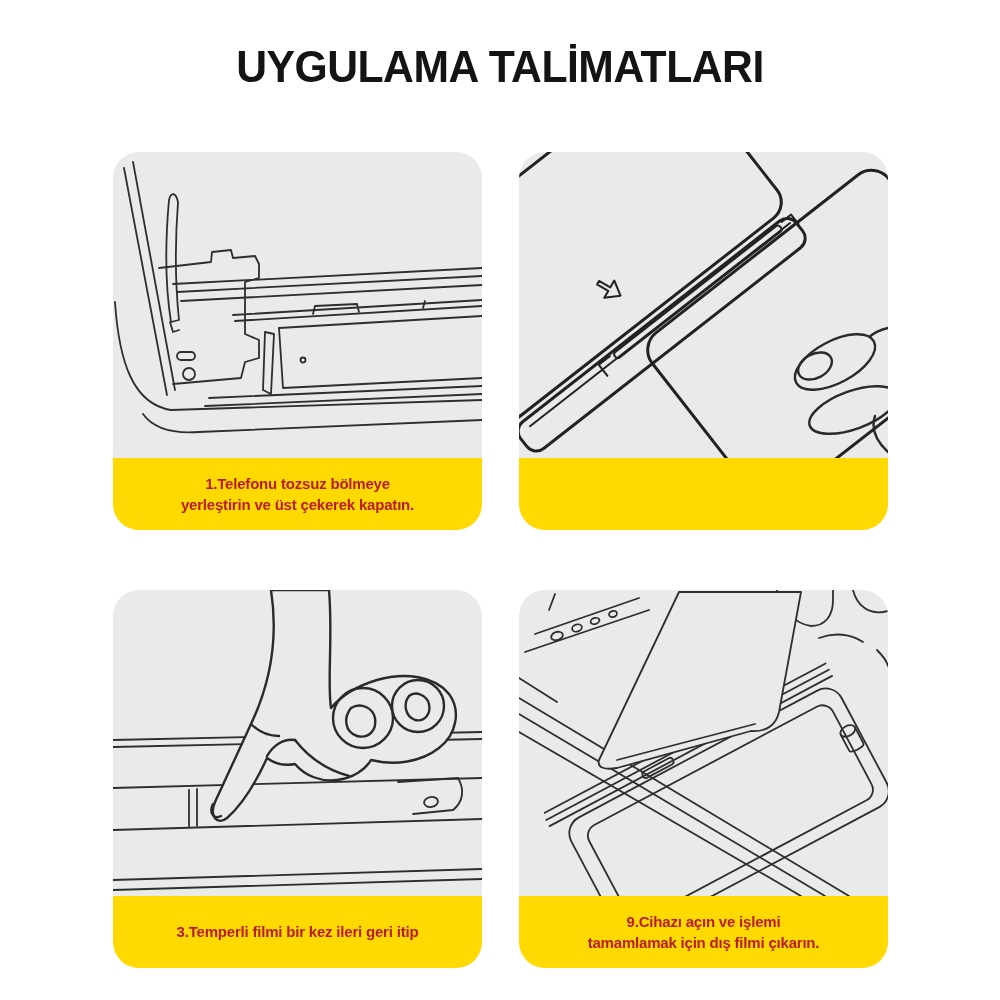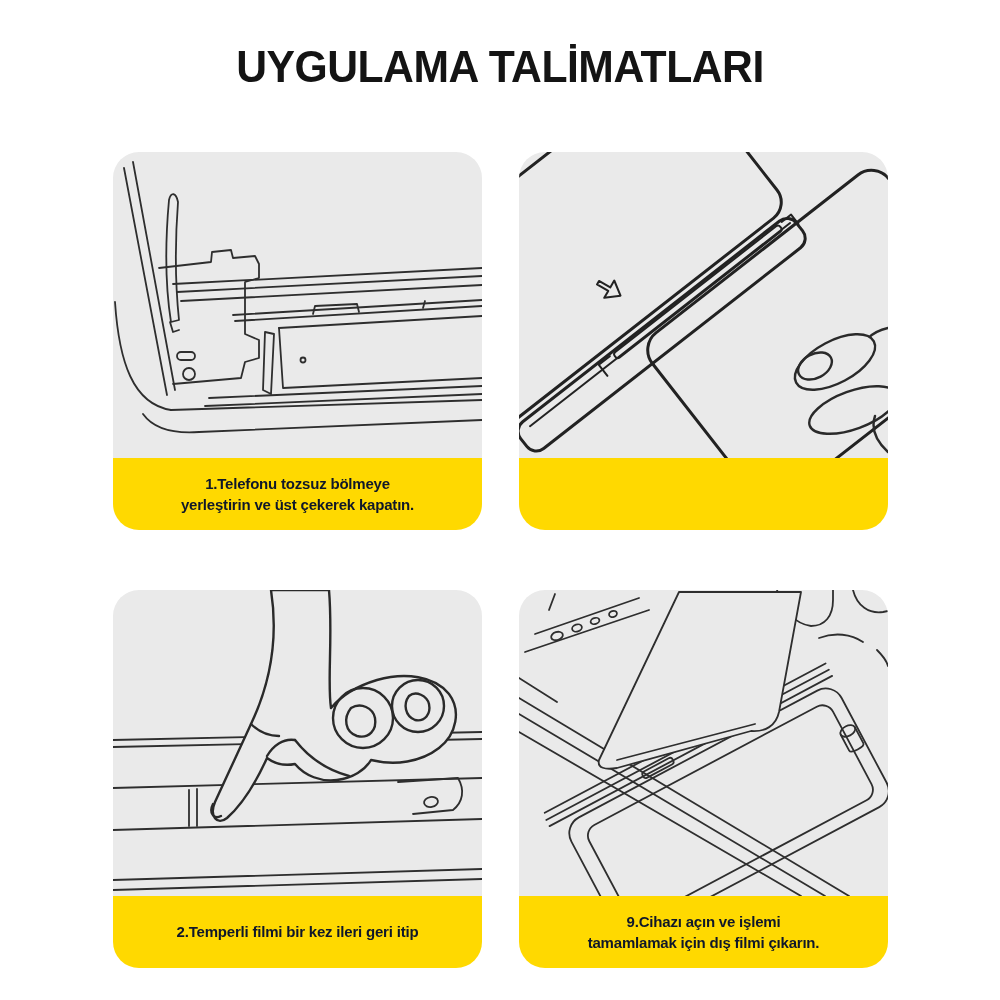--- a/index.html
+++ b/index.html
@@ -11,21 +11,21 @@
   .panel{position:absolute;width:369px;height:378px;border-radius:26px;overflow:hidden;}
   .panel-1{left:113px;top:152px;}
   .panel-2{left:519px;top:152px;}
   .panel-3{left:113px;top:590px;}
   .panel-4{left:519px;top:590px;}
   .illus{width:369px;height:306px;background:#EAEAEA;}
   .illus svg{display:block;}
   .caption{height:72px;background:#FFD900;display:flex;flex-direction:column;
            justify-content:center;align-items:center;text-align:center;
            font-weight:700;font-size:15px;line-height:1.42;letter-spacing:-0.2px;
-           color:#0f172a;}
+           color:#b91c1c;}
   .caption .line{white-space:nowrap;}
   .stroke{fill:none;stroke:#2e2e2e;stroke-width:1.8;stroke-linecap:round;stroke-linejoin:round;}
   .stroke-bold{fill:none;stroke:#222222;stroke-width:3;stroke-linecap:round;stroke-linejoin:round;}
   .stroke-hand{fill:none;stroke:#2a2a2a;stroke-width:2.4;stroke-linecap:round;stroke-linejoin:round;}
   .fill-gray{fill:#EAEAEA;}
 </style>
 </head>
 <body>
 
 <div class="page">
@@ -118,21 +118,21 @@
           <circle cx="305" cy="116" r="26" fill="none"></circle>
           <path d="M296,106 C290,114 292,126 302,130 C312,132 318,124 316,114 C314,106 303,100 296,106 Z"></path>
           <path d="M182,150 C196,168 214,180 236,186"></path>
           <path d="M154,166 C160,156 170,148 182,150"></path>
           <path d="M138,134 C146,142 156,146 166,146"></path>
           <path d="M100,214 C96,222 100,230 108,226"></path>
         </g>
       </svg>
     </div>
     <div class="caption">
-      <div class="line">2.Temperli filmi bir kez ileri geri itip</div>
+      <div class="line">3.Temperli filmi bir kez ileri geri itip</div>
     </div>
   </div>
 
   <div class="panel panel-4">
     <div class="illus">
       <svg width="369" height="306" viewBox="0 0 369 306">
         <g class="stroke" stroke-width="2">
           <path d="M0,108 L330,306"></path>
           <path d="M0,124 L306,306"></path>
           <path d="M0,142 L282,306"></path>

